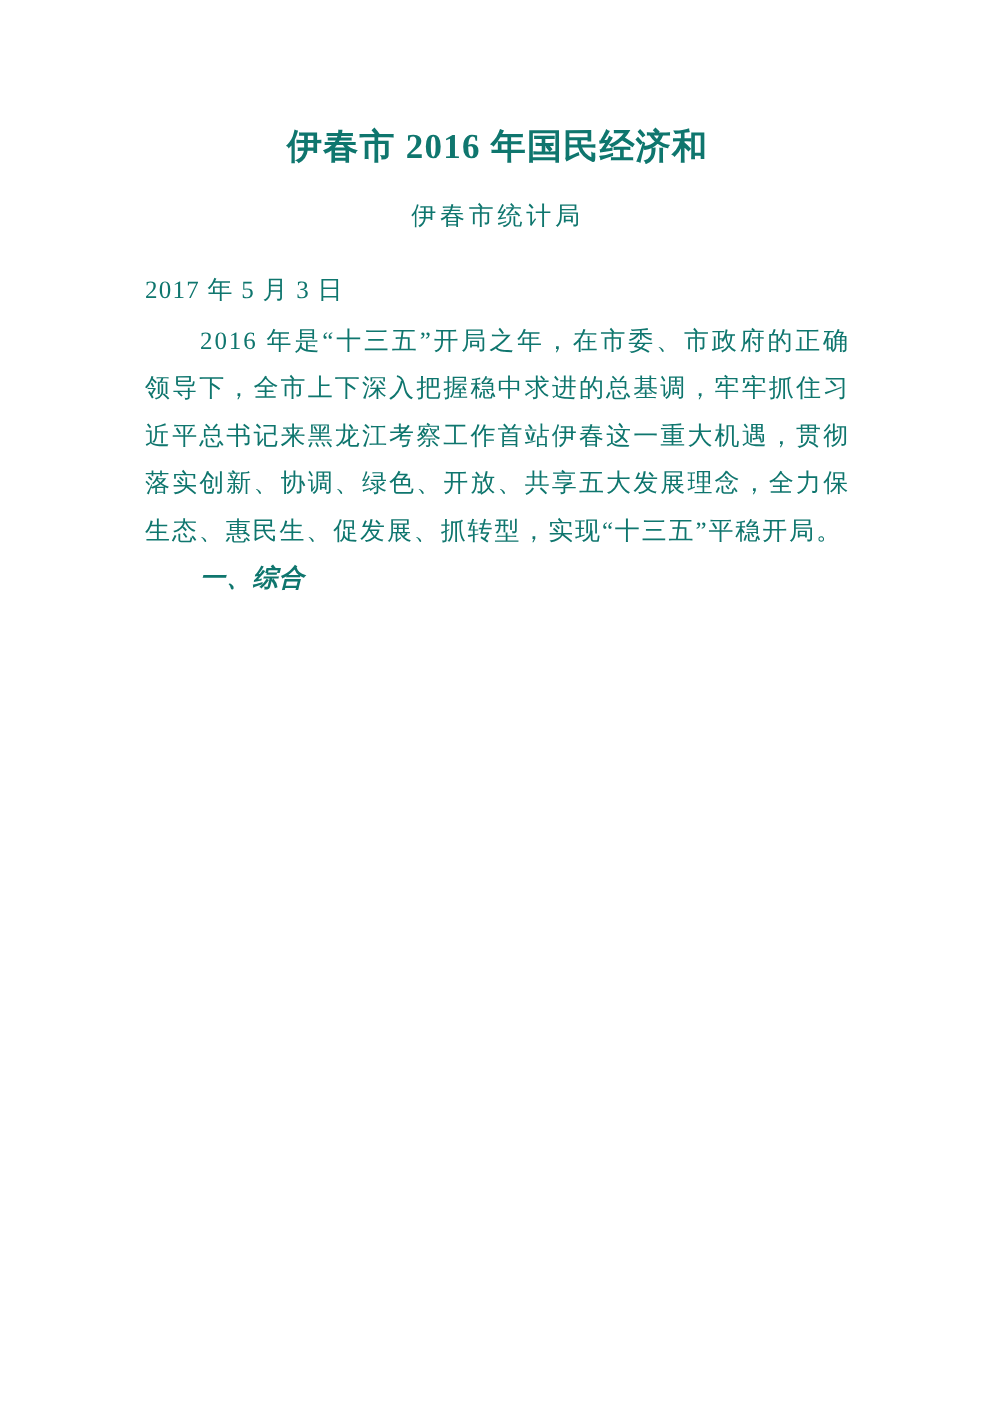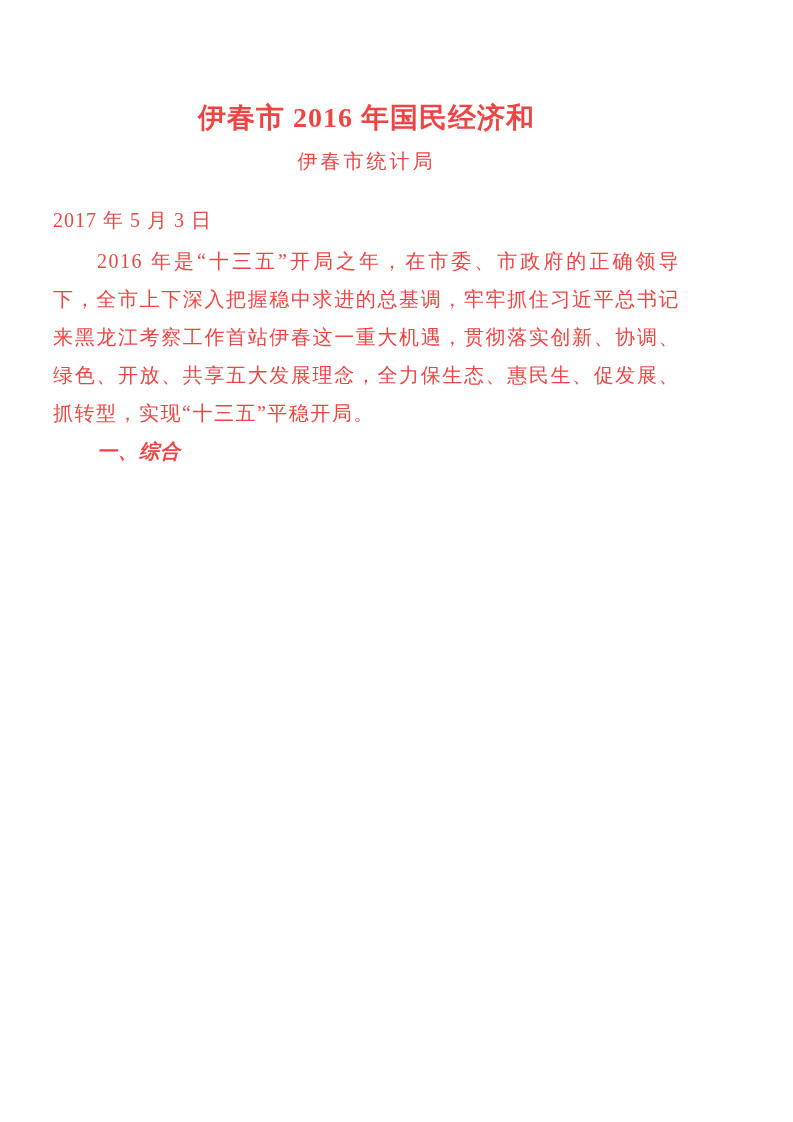--- a/index.html
+++ b/index.html
@@ -6,35 +6,35 @@
     margin: 0;
     padding: 0;
     background: #ffffff;
   }
   .page {
     position: relative;
     width: 793px;
     height: 823px;
     box-sizing: border-box;
     background: #ffffff;
-    color: #ef4444;
-    padding: 90px 113px 0 53px;
+    color: #0f766e;
+    padding: 90px 113px 0 116px;
     font-family: "Liberation Serif", "DejaVu Serif", serif;
     overflow: hidden;
   }
   .doc-title {
     margin: 0;
     font-size: 28px;
     font-weight: bold;
     line-height: 55px;
     text-align: center;
     letter-spacing: 1px;
   }
   .doc-author {
-    margin: 2px 0 0 0;
+    margin: 14px 0 0 0;
     font-size: 20px;
     line-height: 28px;
     text-align: center;
     letter-spacing: 3px;
   }
   .doc-date {
     margin: 31px 0 0 0;
     font-size: 20px;
     line-height: 28px;
     letter-spacing: 1px;

